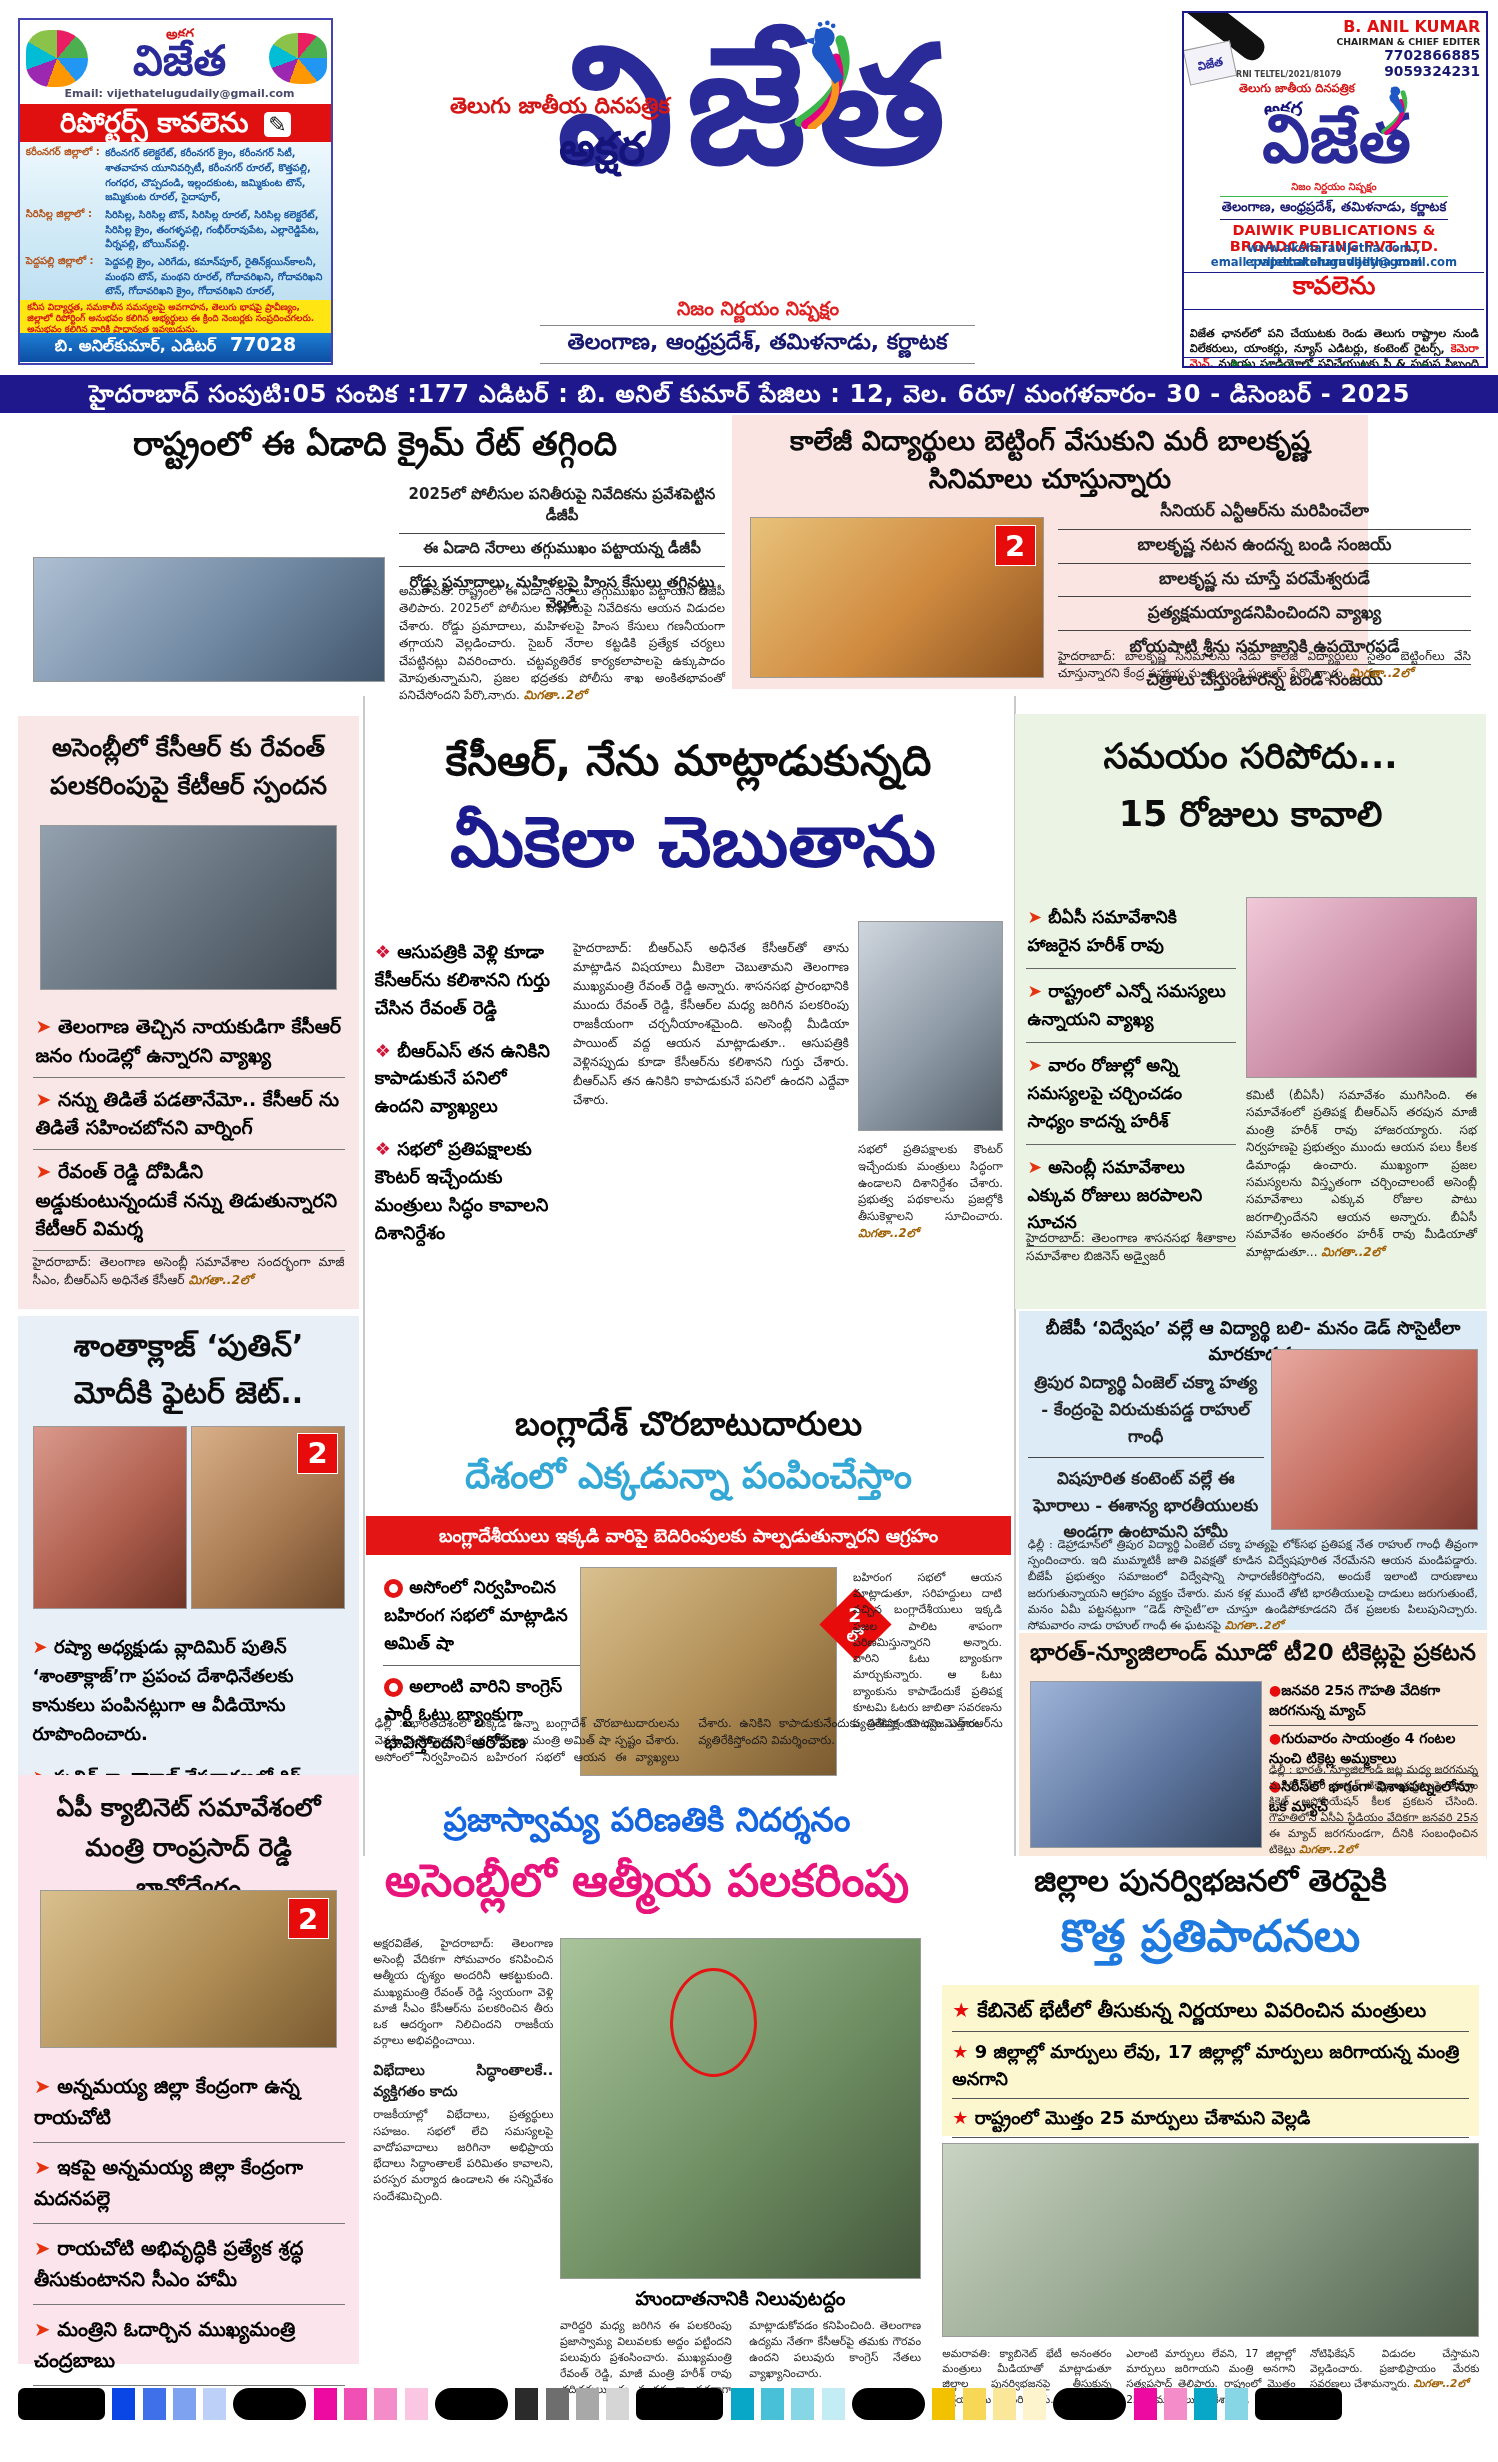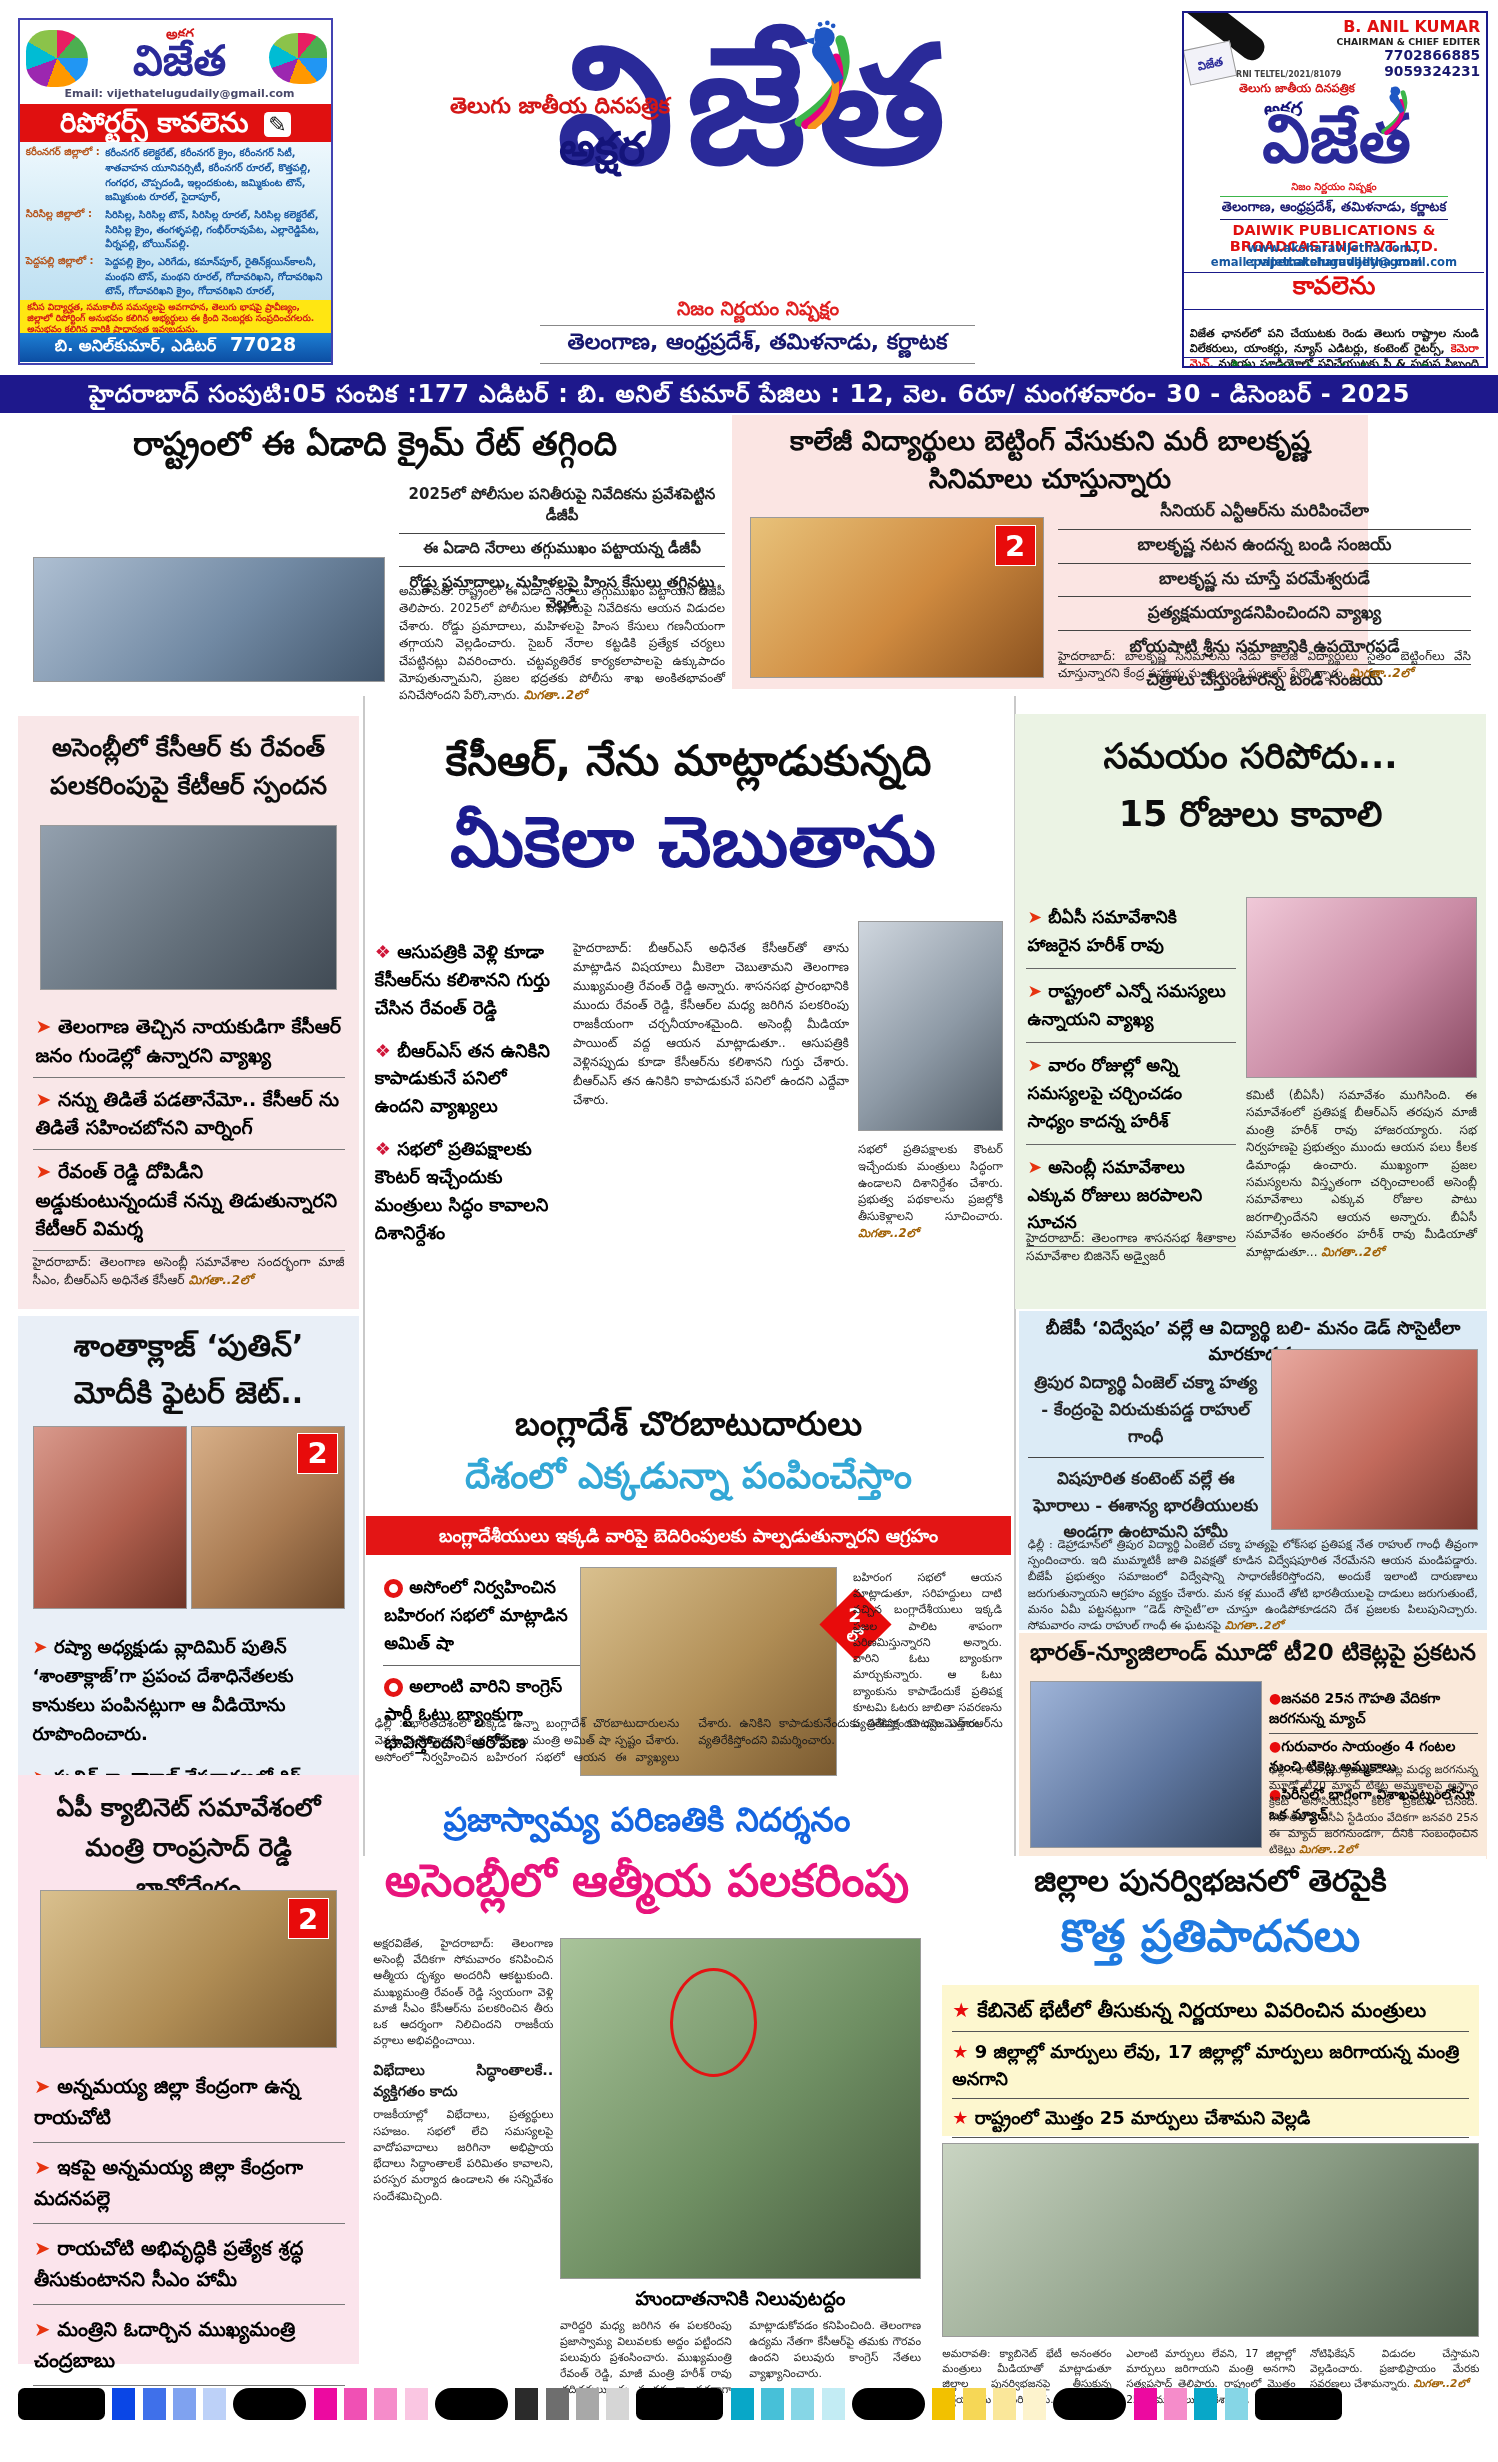--- a/index.html
+++ b/index.html
@@ -263,21 +263,21 @@
     <div class="photo" style="left:252px;top:38px;width:207px;height:181px;background:linear-gradient(135deg,#e8a9a0,#c26a5c 55%,#7e3a30);"></div>
     <div class="abs body-txt just" style="left:8.7px;top:226px;width:450px;font-size:11.2px;">
       <span>ఢిల్లీ : డెహ్రాడూన్‌లో త్రిపుర విద్యార్థి ఏంజెల్ చక్మా హత్యపై లోక్‌సభ ప్రతిపక్ష నేత రాహుల్ గాంధీ తీవ్రంగా స్పందించారు. ఇది ముమ్మాటికీ జాతి వివక్షతో కూడిన విద్వేషపూరిత నేరమేనని ఆయన మండిపడ్డారు. బీజేపీ ప్రభుత్వం సమాజంలో విద్వేషాన్ని సాధారణీకరిస్తోందని, అందుకే ఇలాంటి దారుణాలు జరుగుతున్నాయని ఆగ్రహం వ్యక్తం చేశారు. మన కళ్ల ముందే తోటి భారతీయులపై దాడులు జరుగుతుంటే, మనం ఏమీ పట్టనట్లుగా “డెడ్ సొసైటీ”లా చూస్తూ ఉండిపోకూడదని దేశ ప్రజలకు పిలుపునిచ్చారు. సోమవారం నాడు రాహుల్ గాంధీ ఈ ఘటనపై</span>
       <span class="more">మిగతా..2లో</span>
     </div>
   </div>
 
   <div class="abs" style="left:1019px;top:1633px;width:468px;height:226px;background:#fae9da;">
     <div class="headline c" style="margin-top:5.8px;font-size:23px;">భారత్-న్యూజిలాండ్ మూడో టీ20 టికెట్లపై ప్రకటన</div>
     <div class="photo" style="left:11px;top:48px;width:232px;height:167px;background:linear-gradient(135deg,#9fb4d8,#5f77a0 55%,#34455f);"></div>
-    <div class="abs" style="left:250px;top:53px;width:209px;">
+    <div class="abs" style="left:250px;top:45px;width:209px;">
       <div style="border-bottom:0.7px solid #555;padding:3.6px 0;font-size:14px;font-weight:700;"><span class="dot-ic">●</span><span>జనవరి 25న గౌహతి వేదికగా జరగనున్న మ్యాచ్</span></div>
       <div style="border-bottom:0.7px solid #555;padding:3.6px 0;font-size:14px;font-weight:700;"><span class="dot-ic">●</span><span>గురువారం సాయంత్రం 4 గంటల నుంచి టికెట్ల అమ్మకాలు</span></div>
       <div style="border-bottom:0.7px solid #555;padding:3.6px 0;font-size:14px;font-weight:700;"><span class="dot-ic">●</span><span>సిరీస్‌లో భాగంగా విశాఖపట్నంలోనూ ఒక మ్యాచ్</span></div>
     </div>
     <div class="abs body-txt just" style="left:250px;top:129px;width:209px;font-size:11px;">
       <span>ఢిల్లీ : భారత్, న్యూజిలాండ్ జట్ల మధ్య జరగనున్న మూడో టీ20 మ్యాచ్ టికెట్ల అమ్మకాలపై అస్సాం క్రికెట్ అసోసియేషన్ కీలక ప్రకటన చేసింది. గౌహతిలోని ఏసీఏ స్టేడియం వేదికగా జనవరి 25న ఈ మ్యాచ్ జరగనుండగా, దీనికి సంబంధించిన టికెట్లు</span>
       <span class="more">మిగతా..2లో</span>
     </div>
   </div>
 

